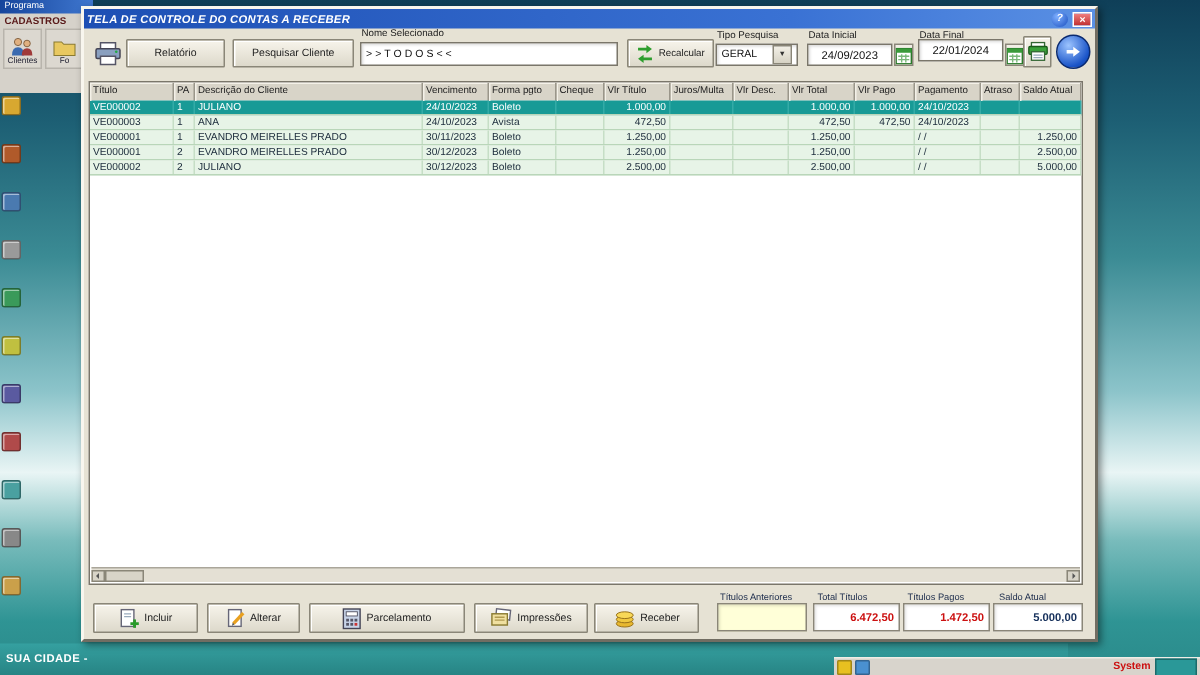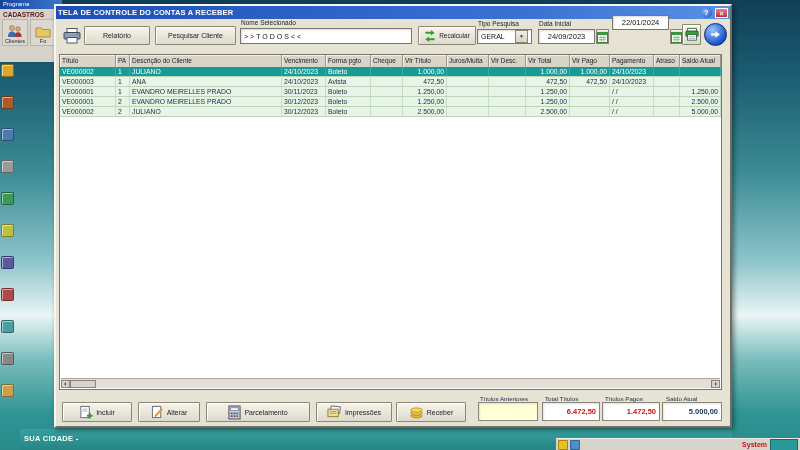--- a/index.html
+++ b/index.html
@@ -16,34 +16,34 @@
   .bg-tool{width:26px;height:27px;background:#dcd8d0;border:1px solid #b8b4ac;
     display:flex;flex-direction:column;align-items:center;justify-content:flex-end;
     font-size:5.5px;color:#223;overflow:hidden;padding-bottom:1px;box-sizing:border-box;}
   .strip{position:absolute;left:1px;top:64px;width:13px;display:flex;flex-direction:column;gap:19px;}
   .strip-icon{width:11px;height:11px;border-radius:2px;border:1px solid rgba(0,0,0,.35);
     box-shadow:inset 1px 1px 0 rgba(255,255,255,.5);}
   .si0{background:#d8a830}.si1{background:#b05a2a}.si2{background:#4a7ab0}.si3{background:#9a9a9a}
   .si4{background:#3a9a5a}.si5{background:#c0c040}.si6{background:#5a5aa0}.si7{background:#b04a4a}
   .si8{background:#4aa0a0}.si9{background:#888888}.si10{background:#caa04a}
   .statusbar{position:absolute;left:0;top:429px;width:712px;height:21px;
-    background:linear-gradient(180deg,#35a0a0,#278484);margin-left:20px;}
+    background:linear-gradient(180deg,#35a0a0,#278484);}
   .status-text{position:absolute;left:4px;top:5px;font-size:7.5px;font-weight:bold;color:#fff;letter-spacing:.3px;}
   .taskbar{position:absolute;left:556px;top:438px;width:244px;height:12px;background:#d8d4cc;
     border-top:1px solid #f0ede6;display:flex;align-items:center;padding:0 2px;box-sizing:border-box;}
   .tray-icon{width:8px;height:8px;border-radius:1px;margin-right:2px;border:1px solid rgba(0,0,0,.3);}
   .ti0{background:#e8c020}.ti1{background:#4a90d0}
   .task-system{margin-left:auto;font-size:7px;color:#cc1111;font-weight:bold;padding:0 3px;}
   .tray-clock{width:26px;height:10px;background:#2a9898;border:1px solid #1a6a6a;}
   
   .dialog{position:absolute;left:54px;top:4px;width:674px;height:420px;background:#e6e2d4;
     border:2px solid;border-color:#f8f6ee #716d62 #716d62 #f8f6ee;box-shadow:2px 2px 5px rgba(0,0,0,.45);}
   .titlebar{position:absolute;left:0;top:0;right:0;height:13px;
     background:linear-gradient(90deg,#1d4fb4 0%,#3a72d4 70%,#5a90e4 100%);
-    display:flex;align-items:center;padding:0 2px;box-sizing:border-box;}
+    display:flex;align-items:center;padding:0 2px;box-sizing:border-box;font-style:italic;}
   .title{color:#fff;font-size:7.5px;font-weight:bold;flex:1;white-space:nowrap;overflow:hidden;letter-spacing:.2px;}
   .help-btn{width:11px;height:10px;border-radius:50%;background:radial-gradient(circle at 35% 30%,#7fb0ff,#1a4fc0);
     color:#fff;font-size:7px;line-height:10px;text-align:center;margin-right:3px;font-weight:bold;cursor:default;}
   .close-btn{width:13px;height:10px;background:linear-gradient(180deg,#f08080,#c03030);border:1px solid #fff;
     color:#fff;font-size:7px;line-height:9px;text-align:center;font-weight:bold;box-sizing:border-box;cursor:default;}
   .btn{position:absolute;background:linear-gradient(180deg,#f7f4eb,#ddd9cb);
     border:1px solid #8a8678;box-shadow:inset 1px 1px 0 #fff;border-radius:1px;
     font-size:7px;color:#222;display:flex;align-items:center;justify-content:center;gap:3px;
     box-sizing:border-box;white-space:nowrap;cursor:default;}
   .lbl{position:absolute;font-size:6.5px;color:#222;white-space:nowrap;}
@@ -202,21 +202,21 @@
         <rect x="0.5" y="1.5" width="11" height="11" fill="#fff" stroke="#2a7a2a"></rect>
         <rect x="0.5" y="1.5" width="11" height="3" fill="#3a9a3a"></rect>
         <line x1="2" y1="7" x2="10" y2="7" stroke="#7ab87a"></line>
         <line x1="2" y1="9.5" x2="10" y2="9.5" stroke="#7ab87a"></line>
         <line x1="4.5" y1="5.5" x2="4.5" y2="11.5" stroke="#7ab87a"></line>
         <line x1="7.5" y1="5.5" x2="7.5" y2="11.5" stroke="#7ab87a"></line>
       </svg>
     </div>
 
     <span class="lbl" style="left:557px;top:14px;">Data Final</span>
-    <div class="field datebox" style="left:556px;top:9px;width:57px;height:15px;">
+    <div class="field datebox" style="left:556px;top:20px;width:57px;height:15px;">
       <span>22/01/2024</span>
     </div>
     <div class="cal-btn" style="left:614px;top:23px;">
       <svg width="11" height="12" viewBox="0 0 12 13">
         <rect x="0.5" y="1.5" width="11" height="11" fill="#fff" stroke="#2a7a2a"></rect>
         <rect x="0.5" y="1.5" width="11" height="3" fill="#3a9a3a"></rect>
         <line x1="2" y1="7" x2="10" y2="7" stroke="#7ab87a"></line>
         <line x1="2" y1="9.5" x2="10" y2="9.5" stroke="#7ab87a"></line>
         <line x1="4.5" y1="5.5" x2="4.5" y2="11.5" stroke="#7ab87a"></line>
         <line x1="7.5" y1="5.5" x2="7.5" y2="11.5" stroke="#7ab87a"></line>

